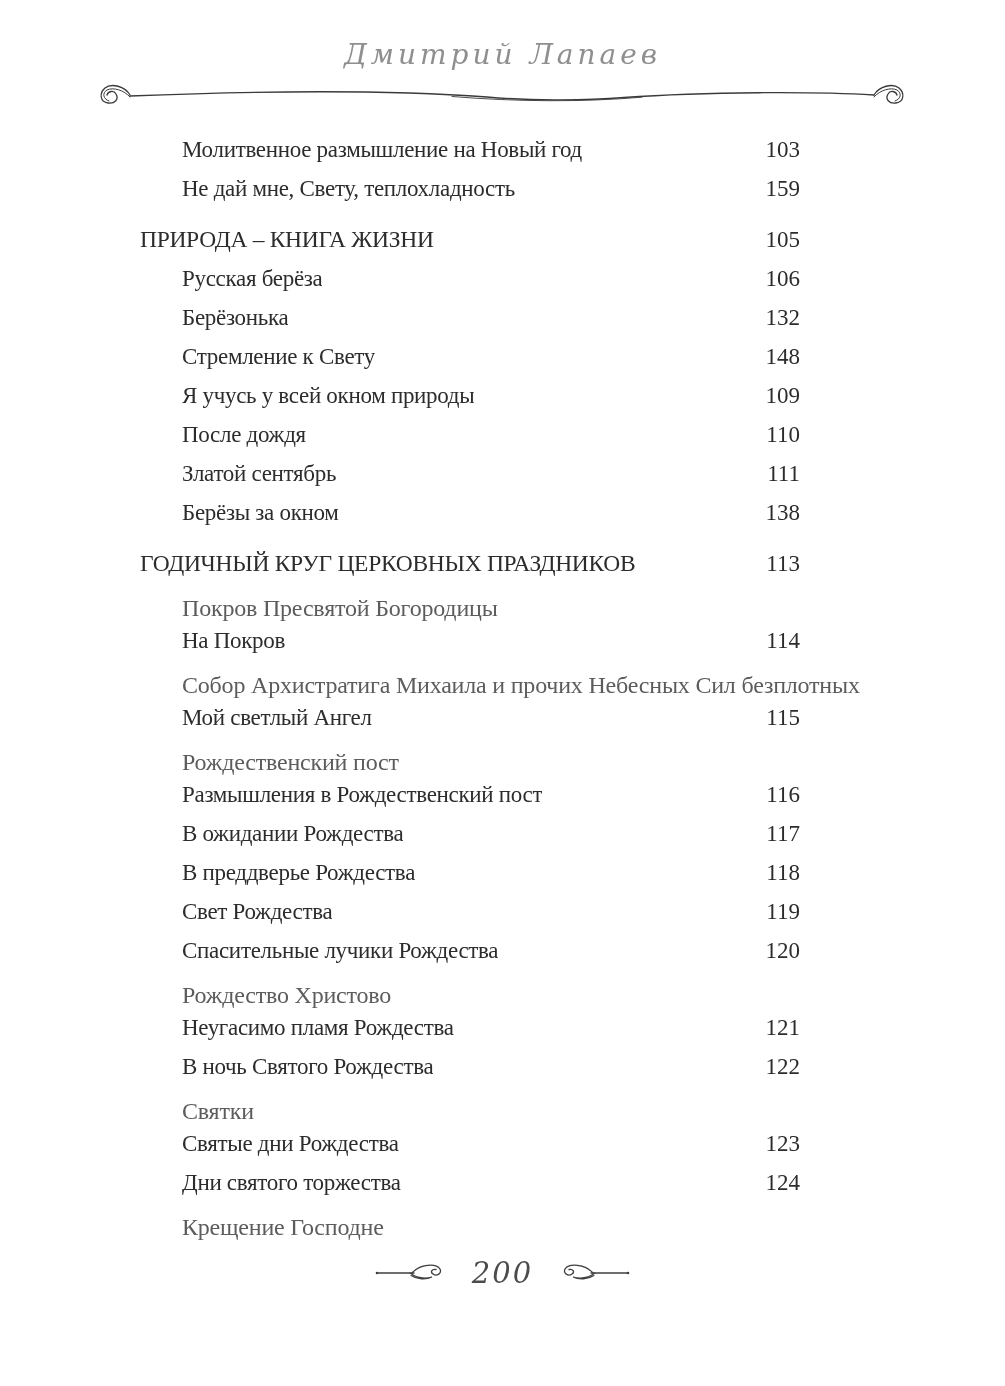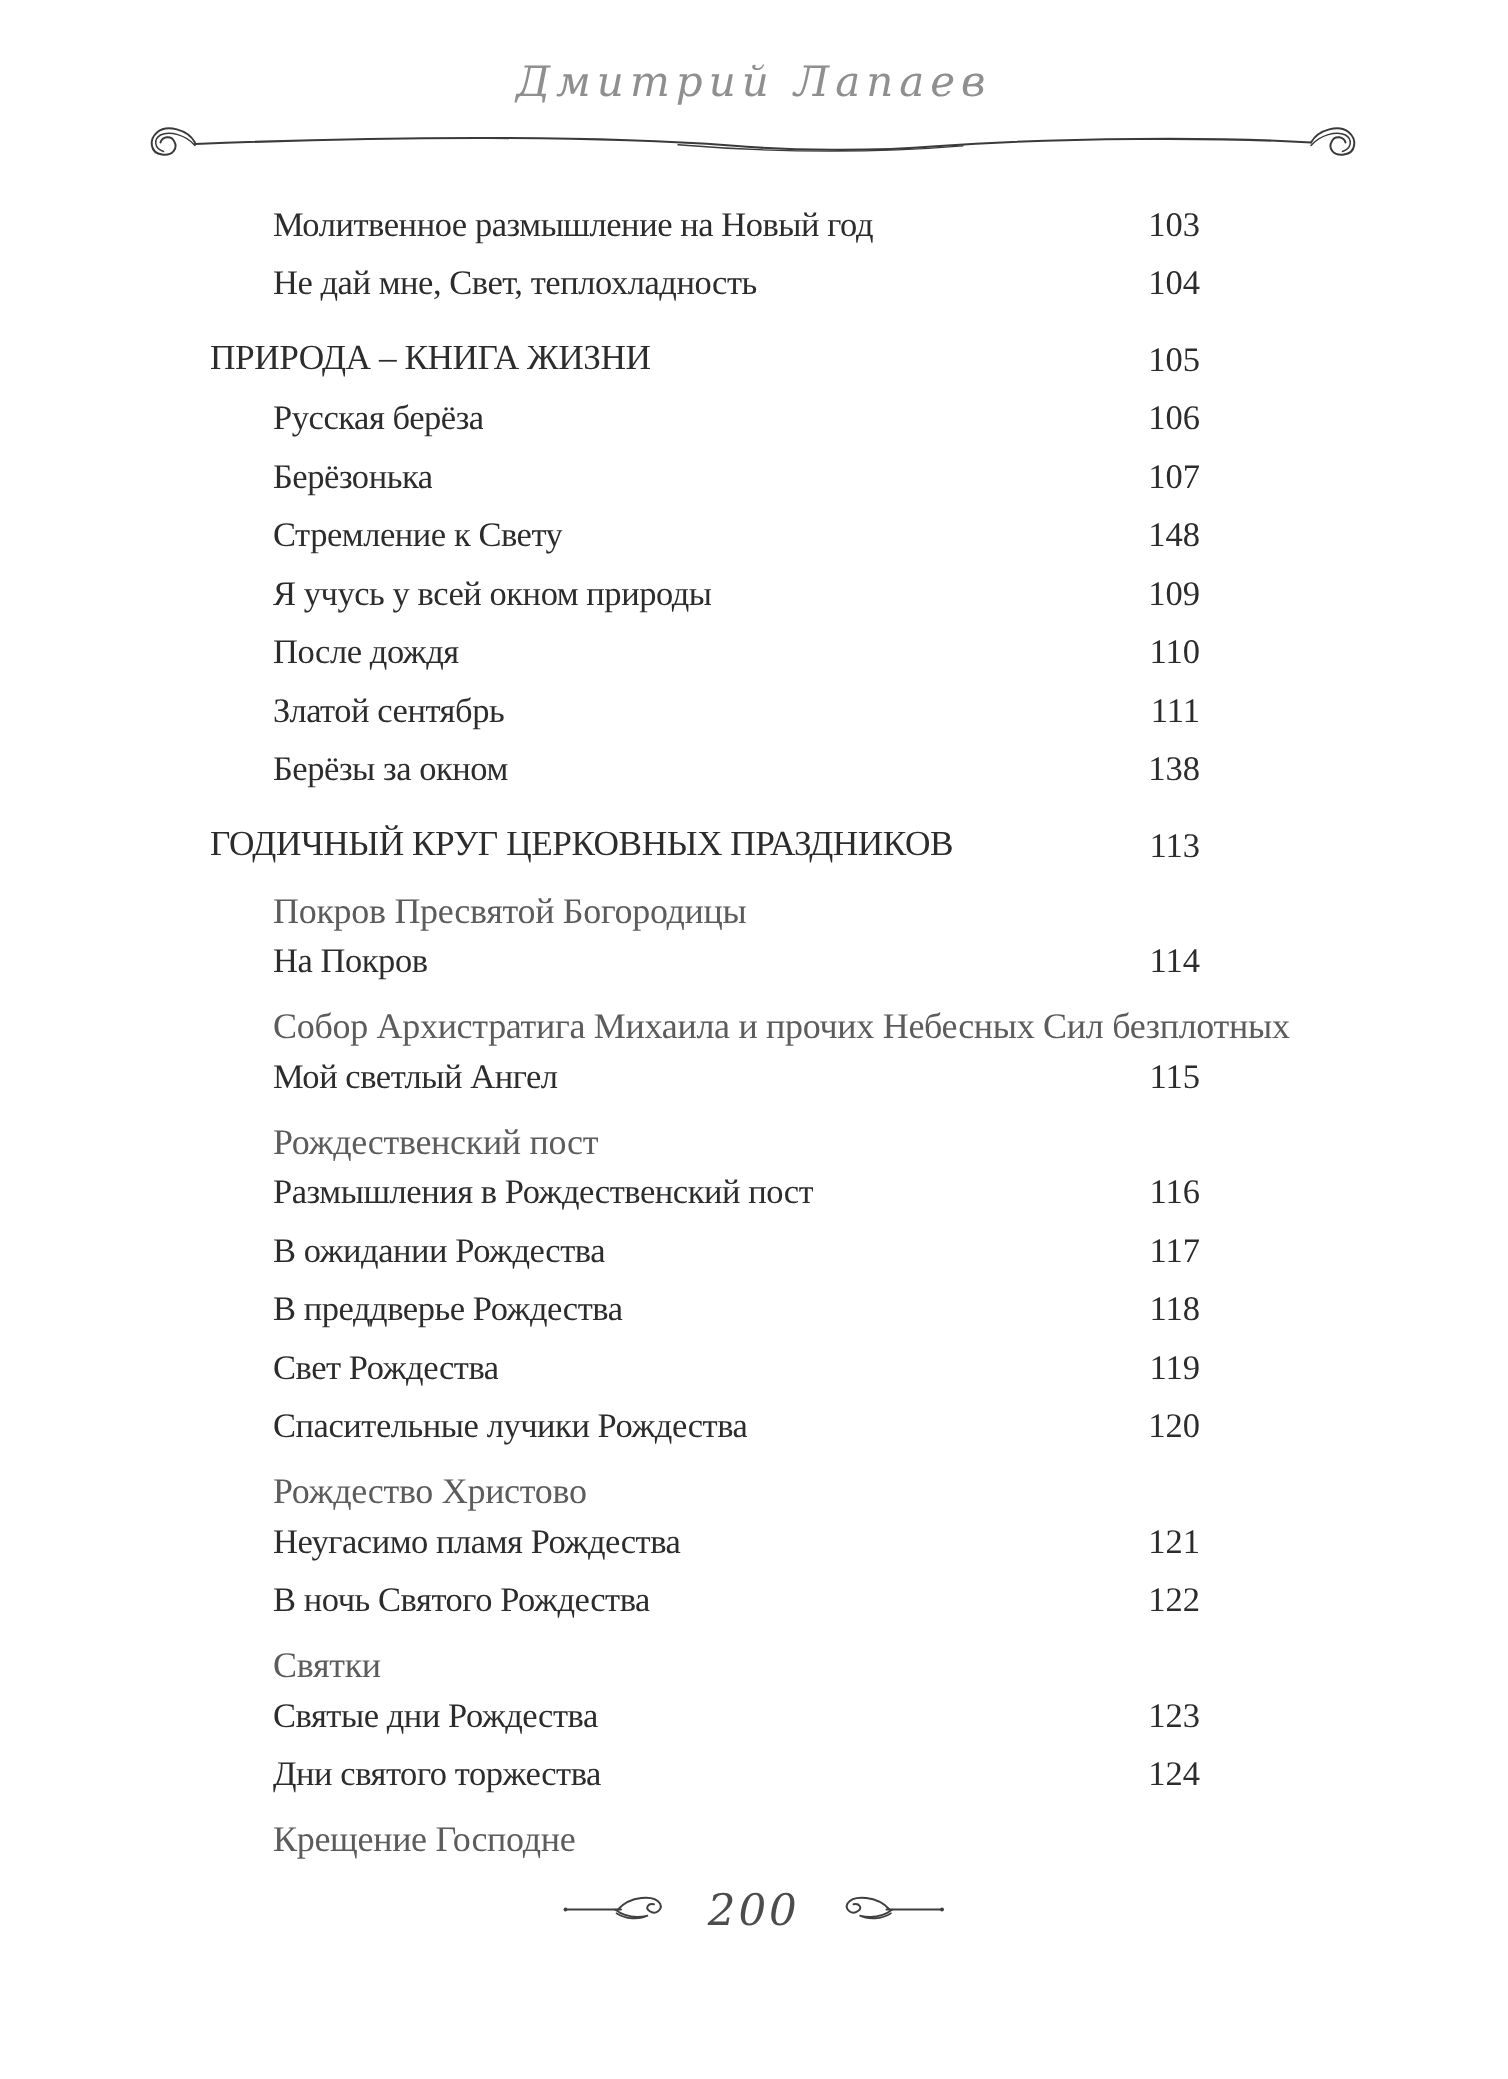--- a/index.html
+++ b/index.html
@@ -88,34 +88,34 @@
       <path stroke-width="0.9" d="M355,16.5 C420,21.8 485,22.2 545,17.2"></path>
     </g>
   </svg>
 
   <div class="toc" id="toc">
       <div class="row entry">
     <span class="label">Молитвенное размышление на Новый год</span>
     <span class="pagenum">103</span>
   </div>
       <div class="row entry">
-    <span class="label">Не дай мне, Свет, теплохладность</span>
-    <span class="pagenum">104</span>
+    <span class="label">Не дай мне, Свету, теплохладность</span>
+    <span class="pagenum">159</span>
   </div>
       <div class="row section">
     <span class="label">ПРИРОДА – КНИГА ЖИЗНИ</span>
     <span class="pagenum">105</span>
   </div>
       <div class="row entry">
     <span class="label">Русская берёза</span>
     <span class="pagenum">106</span>
   </div>
       <div class="row entry">
     <span class="label">Берёзонька</span>
-    <span class="pagenum">107</span>
+    <span class="pagenum">132</span>
   </div>
       <div class="row entry">
     <span class="label">Стремление к Свету</span>
     <span class="pagenum">148</span>
   </div>
       <div class="row entry">
     <span class="label">Я учусь у всей окном природы</span>
     <span class="pagenum">109</span>
   </div>
       <div class="row entry">

